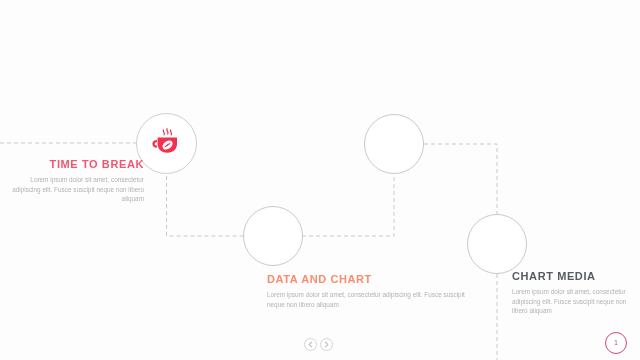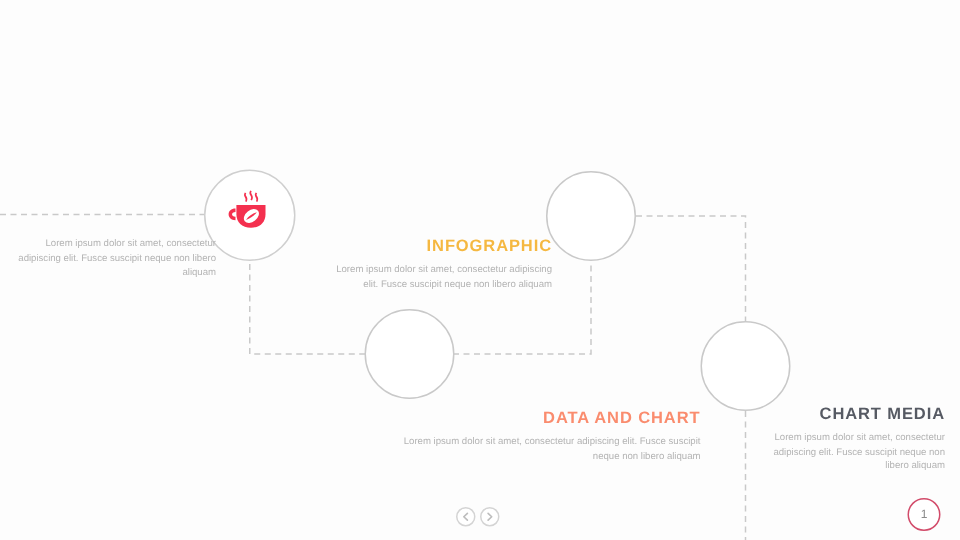--- a/index.html
+++ b/index.html
@@ -62,21 +62,21 @@
     line-height: 13px;
   }
   .block-body {
     font-size: 6.4px;
     line-height: 9.5px;
     color: #b3b3b3;
     margin: 0;
   }
 
   .align-right { text-align: right; }
-  .align-left  { text-align: right; }
+  .align-left  { text-align: left; }
 
   
   #nav-controls {
     position: absolute;
     left: 304px;
     top: 338px;
     display: flex;
     gap: 3px;
     align-items: center;
   }
@@ -152,29 +152,26 @@
                    c-1.5 0 -2.3 -0.7 -2.3 -1.6 c0 -0.9 0.8 -1.6 2.3 -1.6 z"></path>
 
           <ellipse cx="17.6" cy="20.0" rx="5.6" ry="3.9" transform="rotate(-38 17.6 20.0)" fill="#ffffff"></ellipse>
           <path d="M14.0 22.6 c1.6 -2.8 5.0 -4.4 7.2 -5.1 c-1.9 2.6 -4.6 4.2 -7.2 5.1 z" fill="#f4304f"></path>
         </g>
       </svg>
     </span>
   </div>
 
   <div class="block align-right" style="left:8px; top:158px; width:136px;">
+    <div class="block-title" style="color:#f4566f;">TIME TO BREAK</div>
     <div class="block-body">Lorem ipsum dolor sit amet, consectetur adipiscing elit. Fusce suscipit neque non libero aliquam</div>
   </div>
 
   <div class="node-circle plain" style="left:364px; top:114px; width:60px; height:60px;"></div>
 
-  <div class="block align-right" style="left:222px; top:158px; width:146px;">
-    <div class="block-title" style="color:#f5b841;">INFOGRAPHIC</div>
-    <div class="block-body">Lorem ipsum dolor sit amet, consectetur adipiscing elit. Fusce suscipit neque non libero aliquam</div>
-  </div>
 
   <div class="node-circle plain" style="left:243px; top:206px; width:60px; height:60px;"></div>
 
   <div class="block align-left" style="left:267px; top:273px; width:200px;">
     <div class="block-title" style="color:#fa8c6e;">DATA AND CHART</div>
     <div class="block-body">Lorem ipsum dolor sit amet, consectetur adipiscing elit. Fusce suscipit neque non libero aliquam</div>
   </div>
 
   <div class="node-circle plain" style="left:467px; top:214px; width:60px; height:60px;"></div>
 

